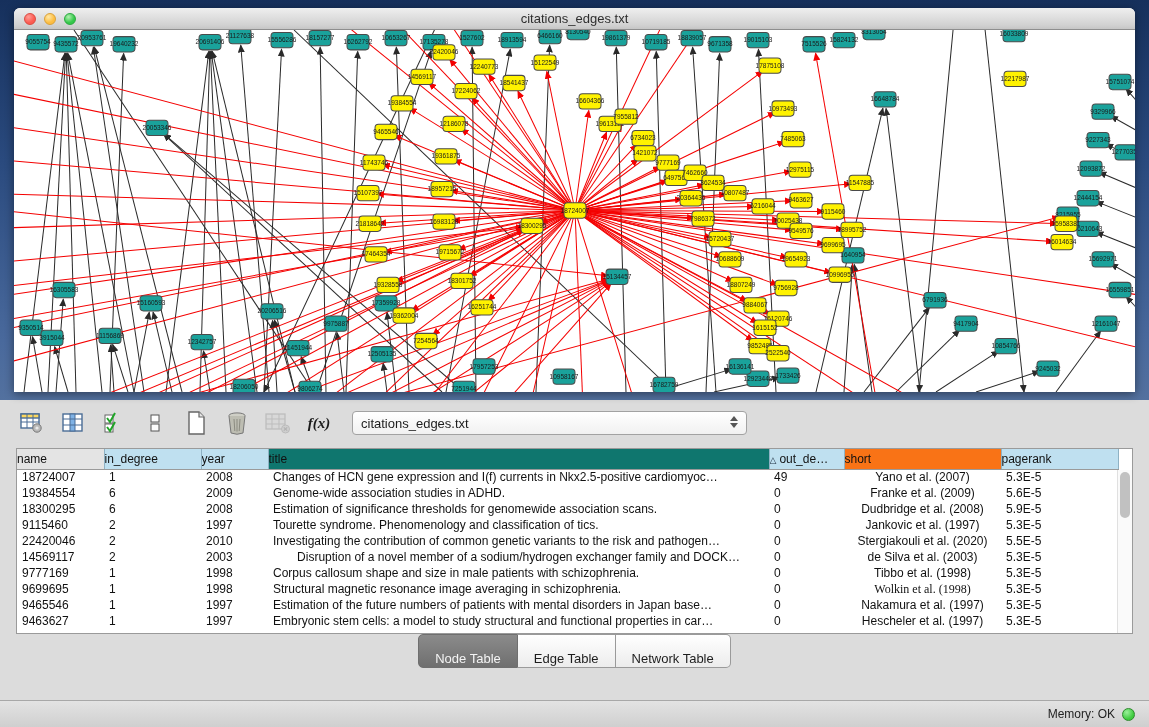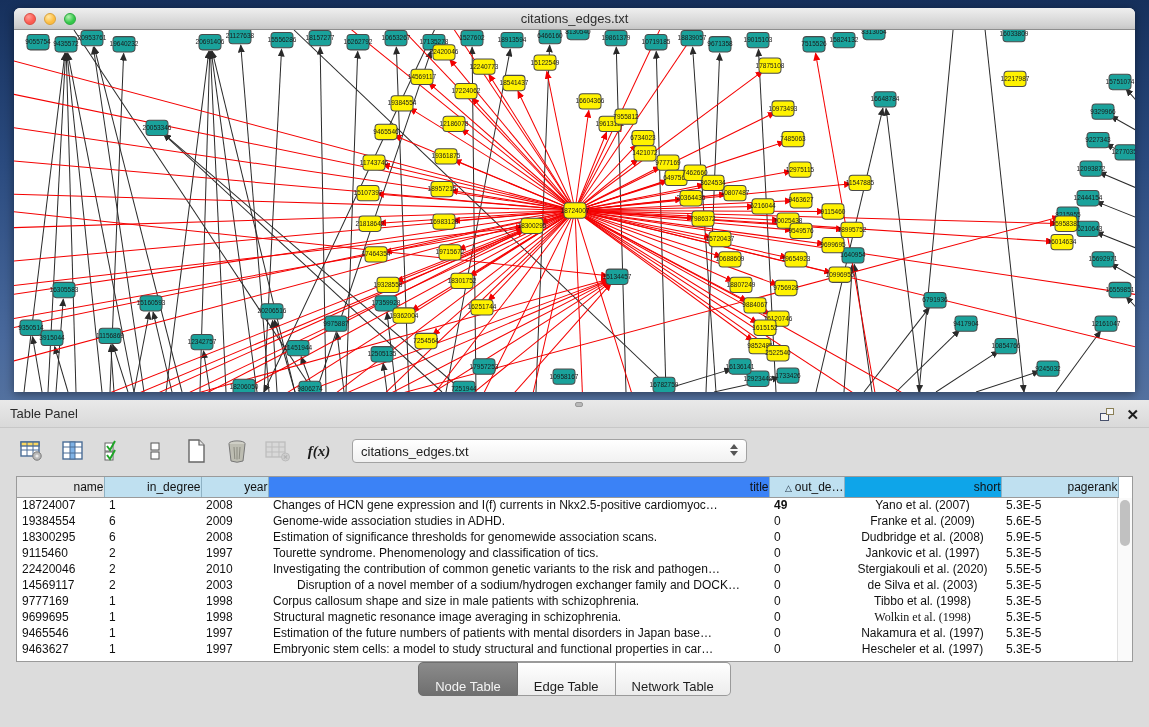--- a/index.html
+++ b/index.html
@@ -44,21 +44,21 @@
                 background:linear-gradient(180deg,#ffffff,#f1f1f1); display:flex; align-items:center;
                 padding:0 8px; font-size:13px; color:#1d1d1d; position:relative; }
   .tbl-select .arrows { position:absolute; right:8px; top:4px; display:flex; flex-direction:column; gap:2px; }
   .tbl-select .arrows b { width:0; height:0; border-left:4px solid transparent; border-right:4px solid transparent; }
   .tbl-select .arrows b.up { border-bottom:5px solid #555; }
   .tbl-select .arrows b.dn { border-top:5px solid #555; }
 
   .table-wrap { position:relative; margin:2px 16px 0 16px; height:186px; background:#fff;
                 border:1px solid #9a9a9a; overflow:hidden; }
   table.data { border-collapse:collapse; table-layout:fixed; width:1101px; font-size:12px; color:#111; }
-  table.data th { height:20px; font-weight:normal; font-size:12px; text-align:right;
+  table.data th { height:20px; font-weight:normal; font-size:12px; text-align:left;
                   border-right:1px solid #8fb2c4; border-bottom:1px solid #9a9a9a; overflow:hidden; white-space:nowrap; }
   table.data td { height:16px; padding:0 5px; white-space:nowrap; overflow:hidden; }
   .sort-tri { font-size:9px; margin-right:3px; color:#234; }
   .vscroll { position:absolute; top:21px; right:0; bottom:0; width:15px; background:#fafafa; border-left:1px solid #e0e0e0; }
   .vthumb { position:absolute; top:2px; left:2px; width:10px; height:46px; border-radius:5px; background:#c1c1c1; }
 
   .tabs-row { height:34px; flex:0 0 34px; display:flex; align-items:center; justify-content:center; }
   .seg { height:22px; border:1px solid #9a9a9a; border-left:none; background:linear-gradient(180deg,#ffffff,#ececec);
          font-size:13px; color:#1d1d1d; padding:16px 16px; }
   .seg.first { border-left:1px solid #9a9a9a; border-radius:5px 0 0 5px; }
@@ -764,31 +764,20 @@
         </g>
         <g>
           <rect x="1037" y="200.5" width="22" height="15" rx="3.5" fill="#fff200" stroke="#4a4a4a" stroke-width="1"></rect>
           <text x="1048" y="210" text-anchor="middle" font-size="6.5" fill="#1a1a1a">16014634</text>
         </g>
       </svg>
   </div>
 </div>
 
 <div class="table-panel">
-  <div class="panel-header">
-    <span class="ph-title">Table Panel</span>
-    <span class="grip"></span>
-    <div class="header-actions">
-      <span class="float-ico">
-          <i class="b"></i>
-          <i class="f"></i>
-        </span>
-      <span class="close-ico">✕</span>
-    </div>
-  </div>
 
   <div class="toolbar">
     <button class="tbtn" title="">
       <svg width="24" height="22" viewBox="0 0 24 22">
         <rect x="1" y="2" width="18" height="14" fill="#fff" stroke="#4a6d96" stroke-width="1.4"></rect>
         <rect x="1" y="2" width="18" height="4" fill="#fbd75e" stroke="#4a6d96" stroke-width="1.4"></rect>
         <line x1="7" y1="2" x2="7" y2="16" stroke="#4a6d96"></line>
           <line x1="13" y1="2" x2="13" y2="16" stroke="#4a6d96"></line>
         <line x1="1" y1="10" x2="19" y2="10" stroke="#4a6d96"></line>
         <circle cx="17" cy="16" r="4.2" fill="#b9b9b9" stroke="#777"></circle>
@@ -855,33 +844,33 @@
     </div>
   </div>
 
   <div class="table-wrap">
     <table class="data">
       <thead>
           <tr id="thead-row">
             <th style="width: 87px; background: rgb(228, 228, 228);">name</th>
             <th style="width: 97px; background: rgb(191, 224, 240);">in_degree</th>
             <th style="width: 67px; background: rgb(191, 224, 240);">year</th>
-            <th style="width: 501px; background: #3b82f6;">title</th>
+            <th style="width: 501px; background: #0f766e;">title</th>
             <th style="width: 75px; background: rgb(191, 224, 240);"><span class="sort-tri">△</span>out_de…</th>
-            <th style="width: 157px; background: #0ea5e9;">short</th>
+            <th style="width: 157px; background: #f97316;">short</th>
             <th style="width: 117px; background: rgb(191, 224, 240);">pagerank</th>
           </tr>
         </thead>
       <tbody id="tbody">
           <tr>
             <td style="text-align: left;">18724007</td>
             <td style="text-align: left;">1</td>
             <td style="text-align: left;">2008</td>
             <td style="text-align: left;">Changes of HCN gene expression and I(f) currents in Nkx2.5-positive cardiomyoc…</td>
-            <td style="text-align: left; font-weight: bold;">49</td>
+            <td style="text-align: left;">49</td>
             <td style="text-align: center;">Yano et al. (2007)</td>
             <td style="text-align: left;">5.3E-5</td>
           </tr>
           <tr>
             <td style="text-align: left;">19384554</td>
             <td style="text-align: left;">6</td>
             <td style="text-align: left;">2009</td>
             <td style="text-align: left;">Genome-wide association studies in ADHD.</td>
             <td style="text-align: left;">0</td>
             <td style="text-align: center;">Franke et al. (2009)</td>
@@ -965,13 +954,17 @@
       <div class="vthumb"></div>
     </div>
   </div>
 
   <div class="tabs-row">
       <div id="tabs-seg"><button class="seg first selected">Node Table</button><button class="seg">Edge Table</button><button class="seg last">Network Table</button></div>
     </div>
 
   <div class="filler"></div>
 
+  <div class="status-bar">
+    <span>Memory: OK</span>
+    <span class="mem-dot"></span>
+  </div>
 </div>
 
 </body></html>

